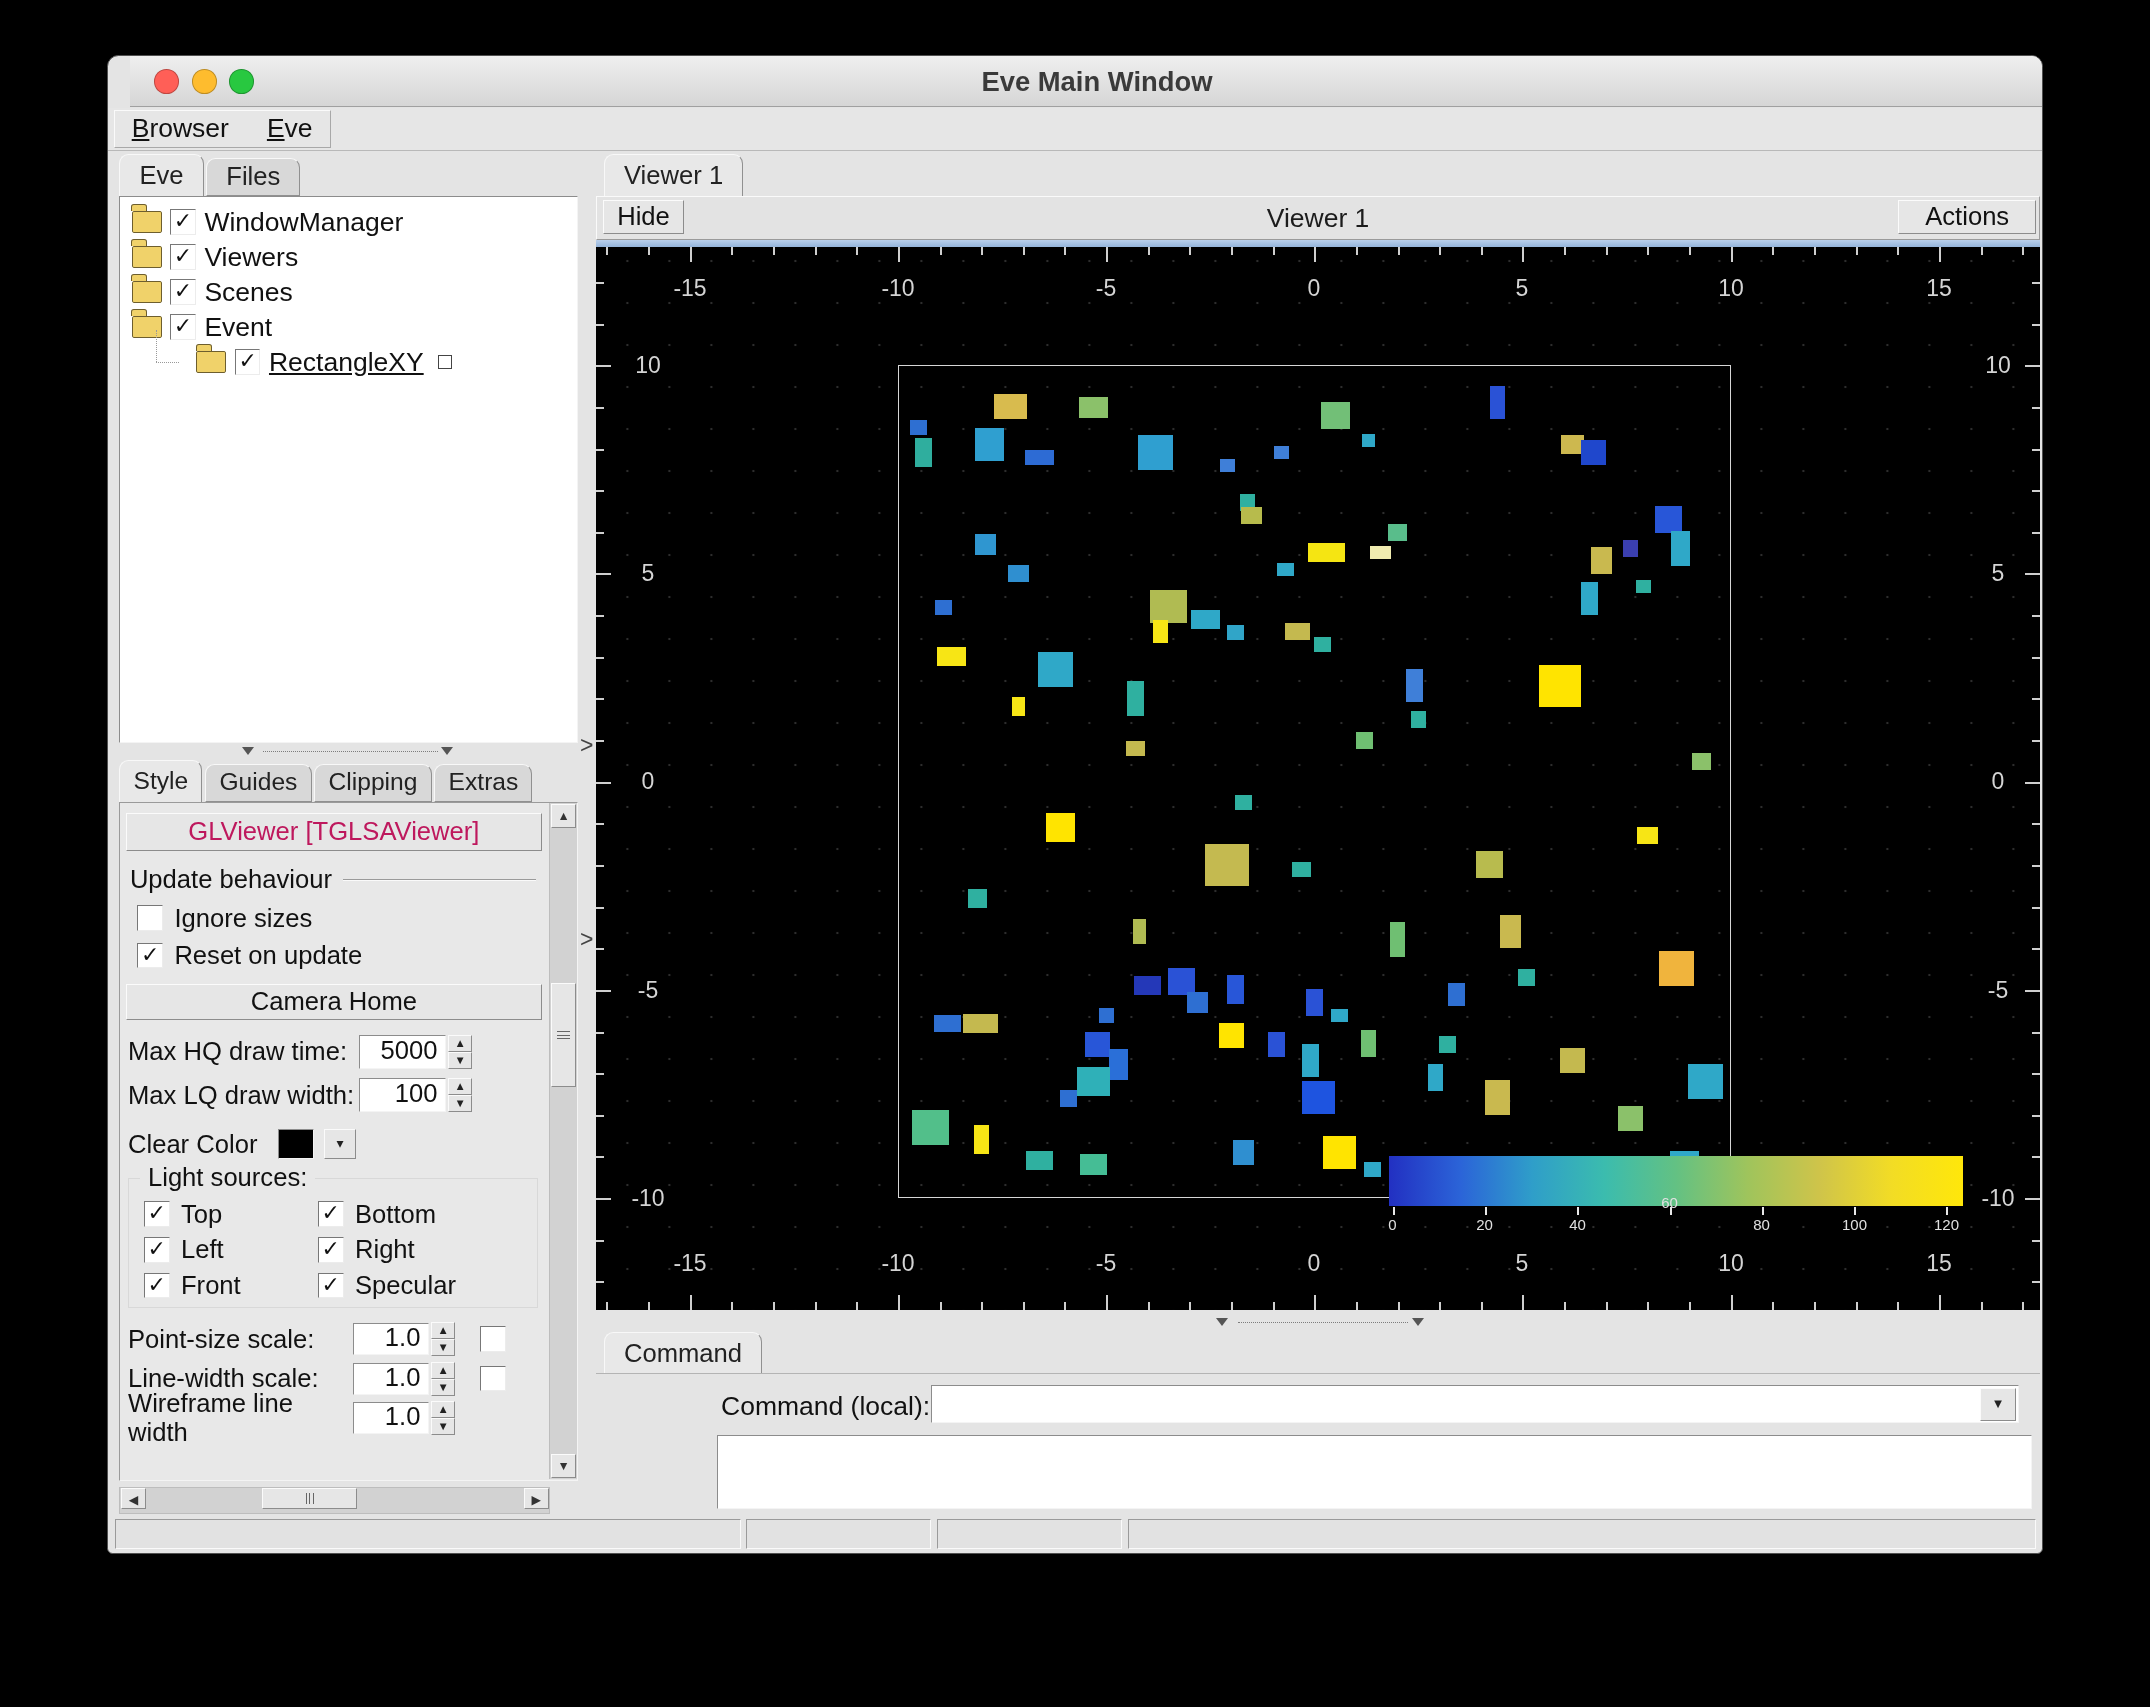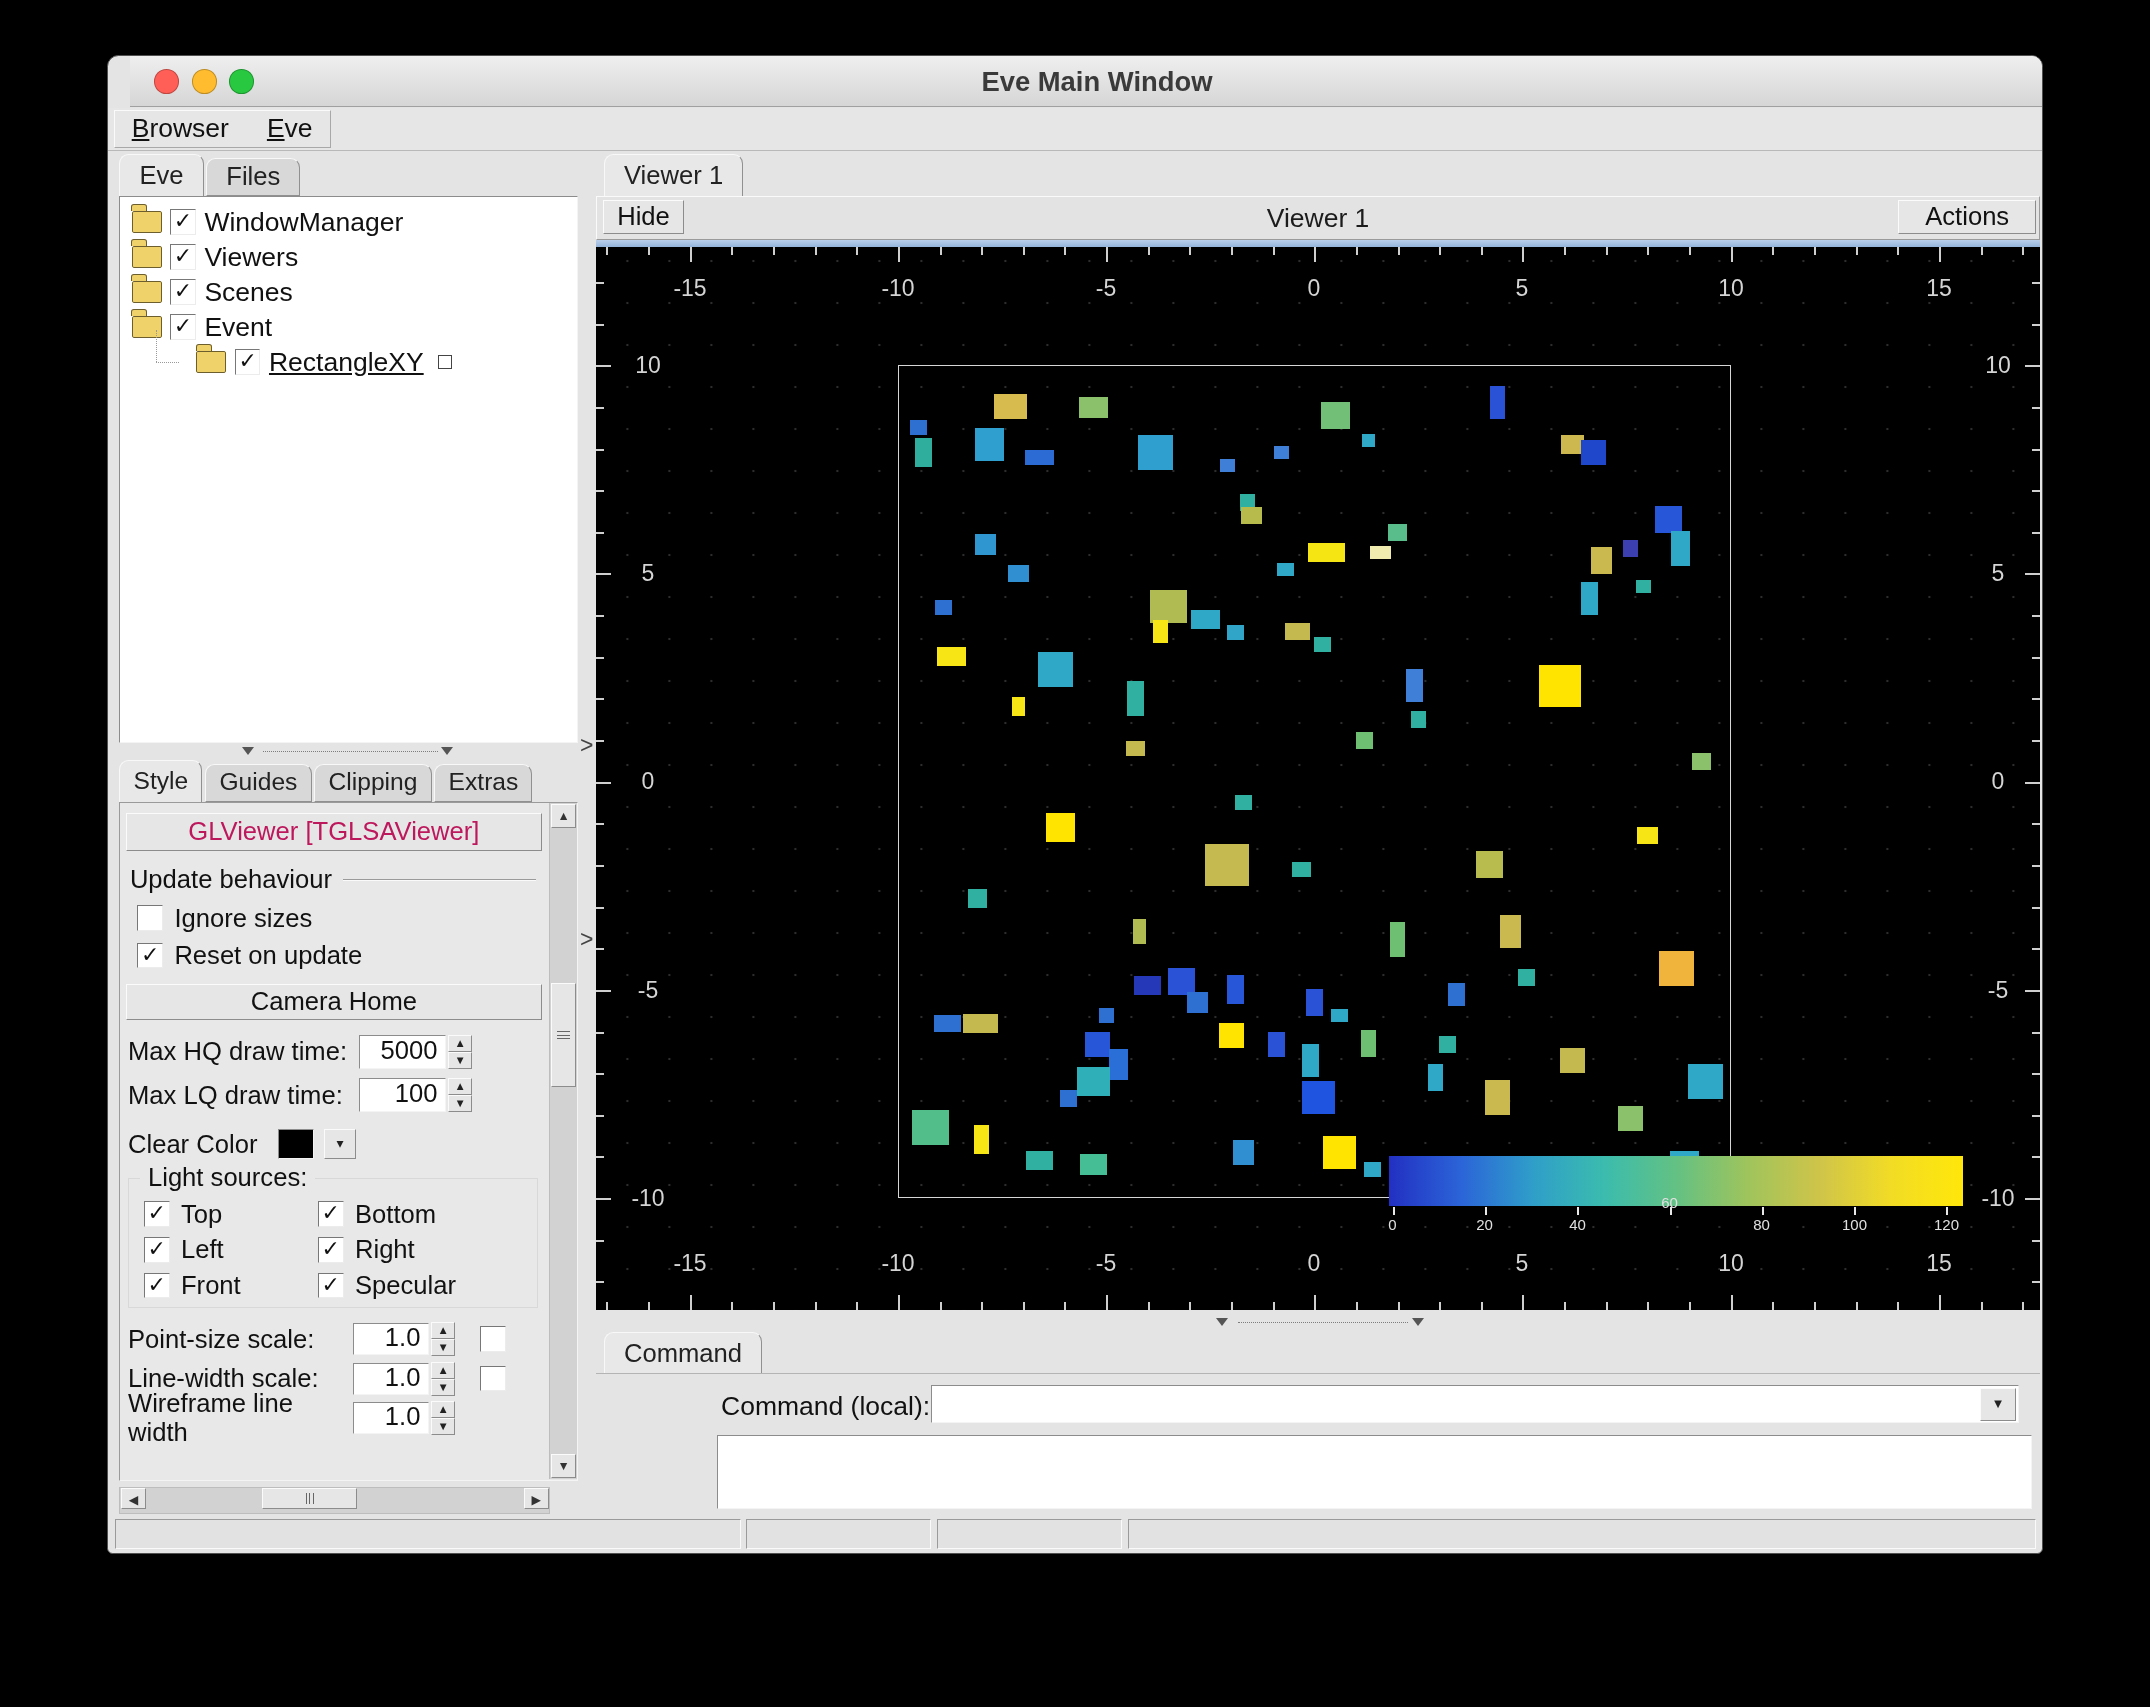--- a/index.html
+++ b/index.html
@@ -206,21 +206,21 @@
       <div id="spin-rows">
           <div class="spin-row">
             <span class="spin-label">Max HQ draw time:</span>
             <div class="spin-box sunken">5000</div>
             <div class="spin-arrows">
               <div class="sa raised">▲</div>
               <div class="sa raised">▼</div>
             </div>
           </div>
           <div class="spin-row">
-            <span class="spin-label">Max LQ draw time:</span>
+            <span class="spin-label">Max LQ draw width:</span>
             <div class="spin-box sunken">100</div>
             <div class="spin-arrows">
               <div class="sa raised">▲</div>
               <div class="sa raised">▼</div>
             </div>
           </div>
         </div>
       <div class="clear-row">
         <span>Clear Color</span>
         <span class="swatch sunken"></span>

